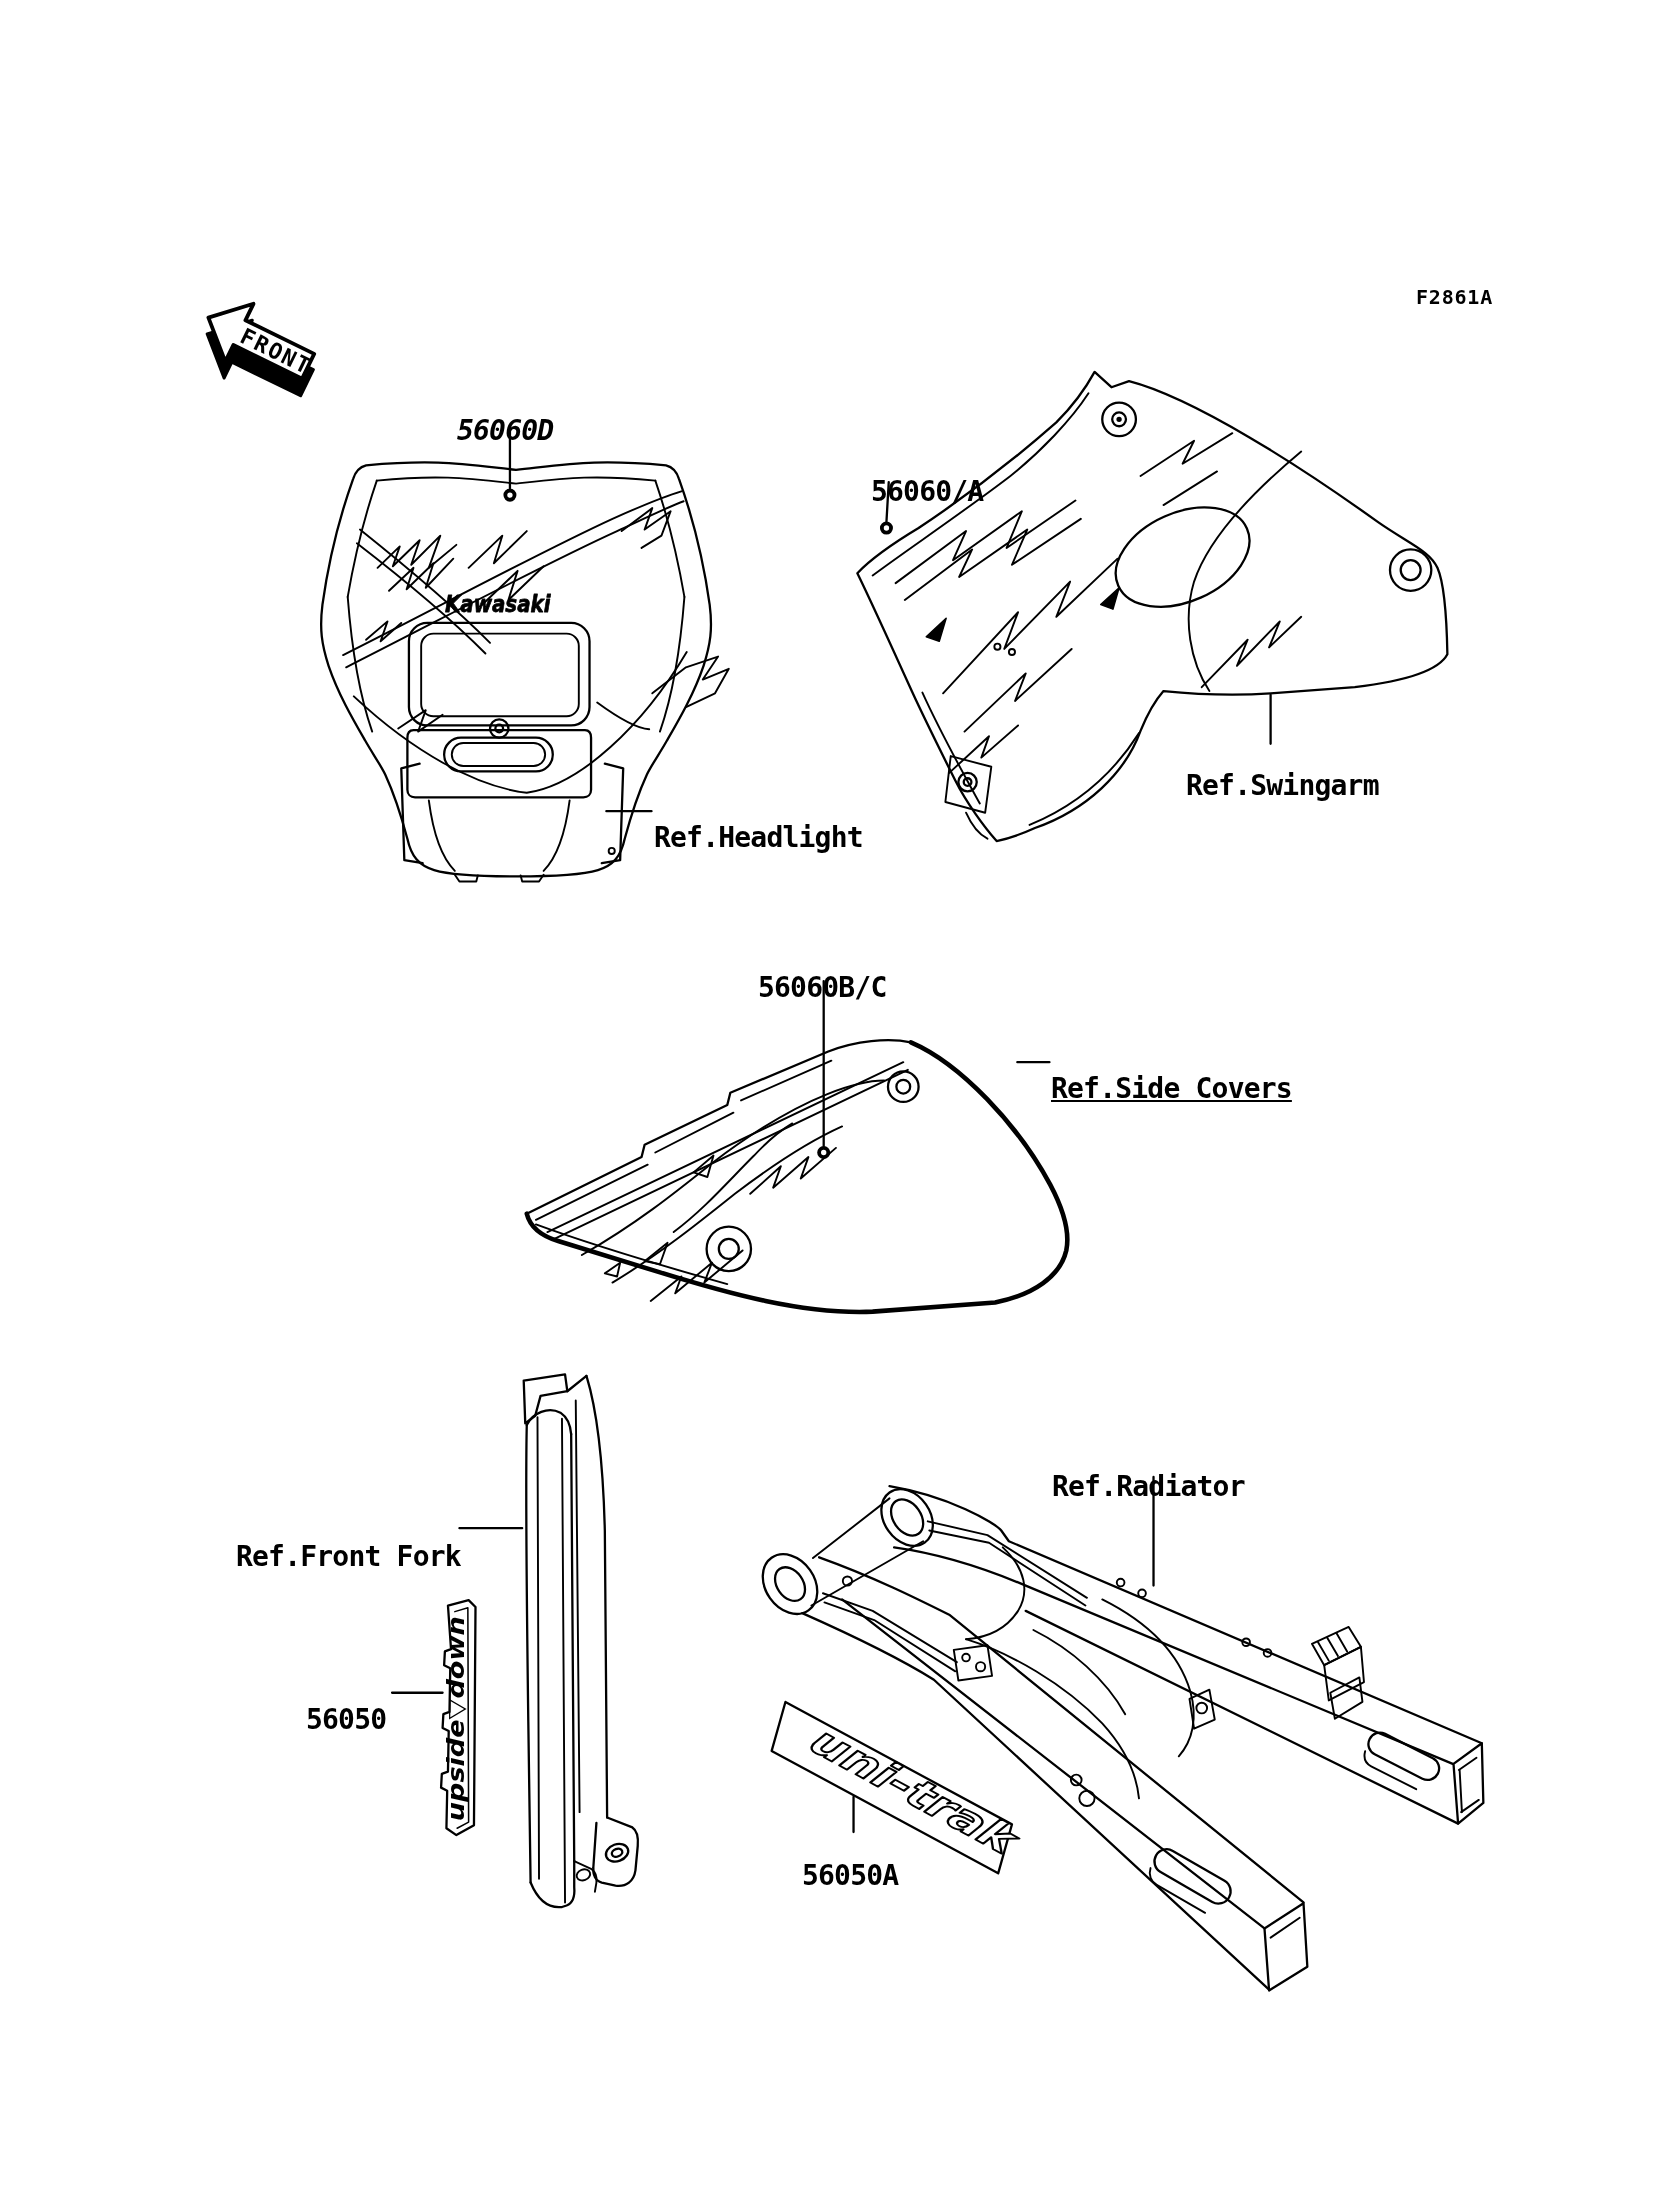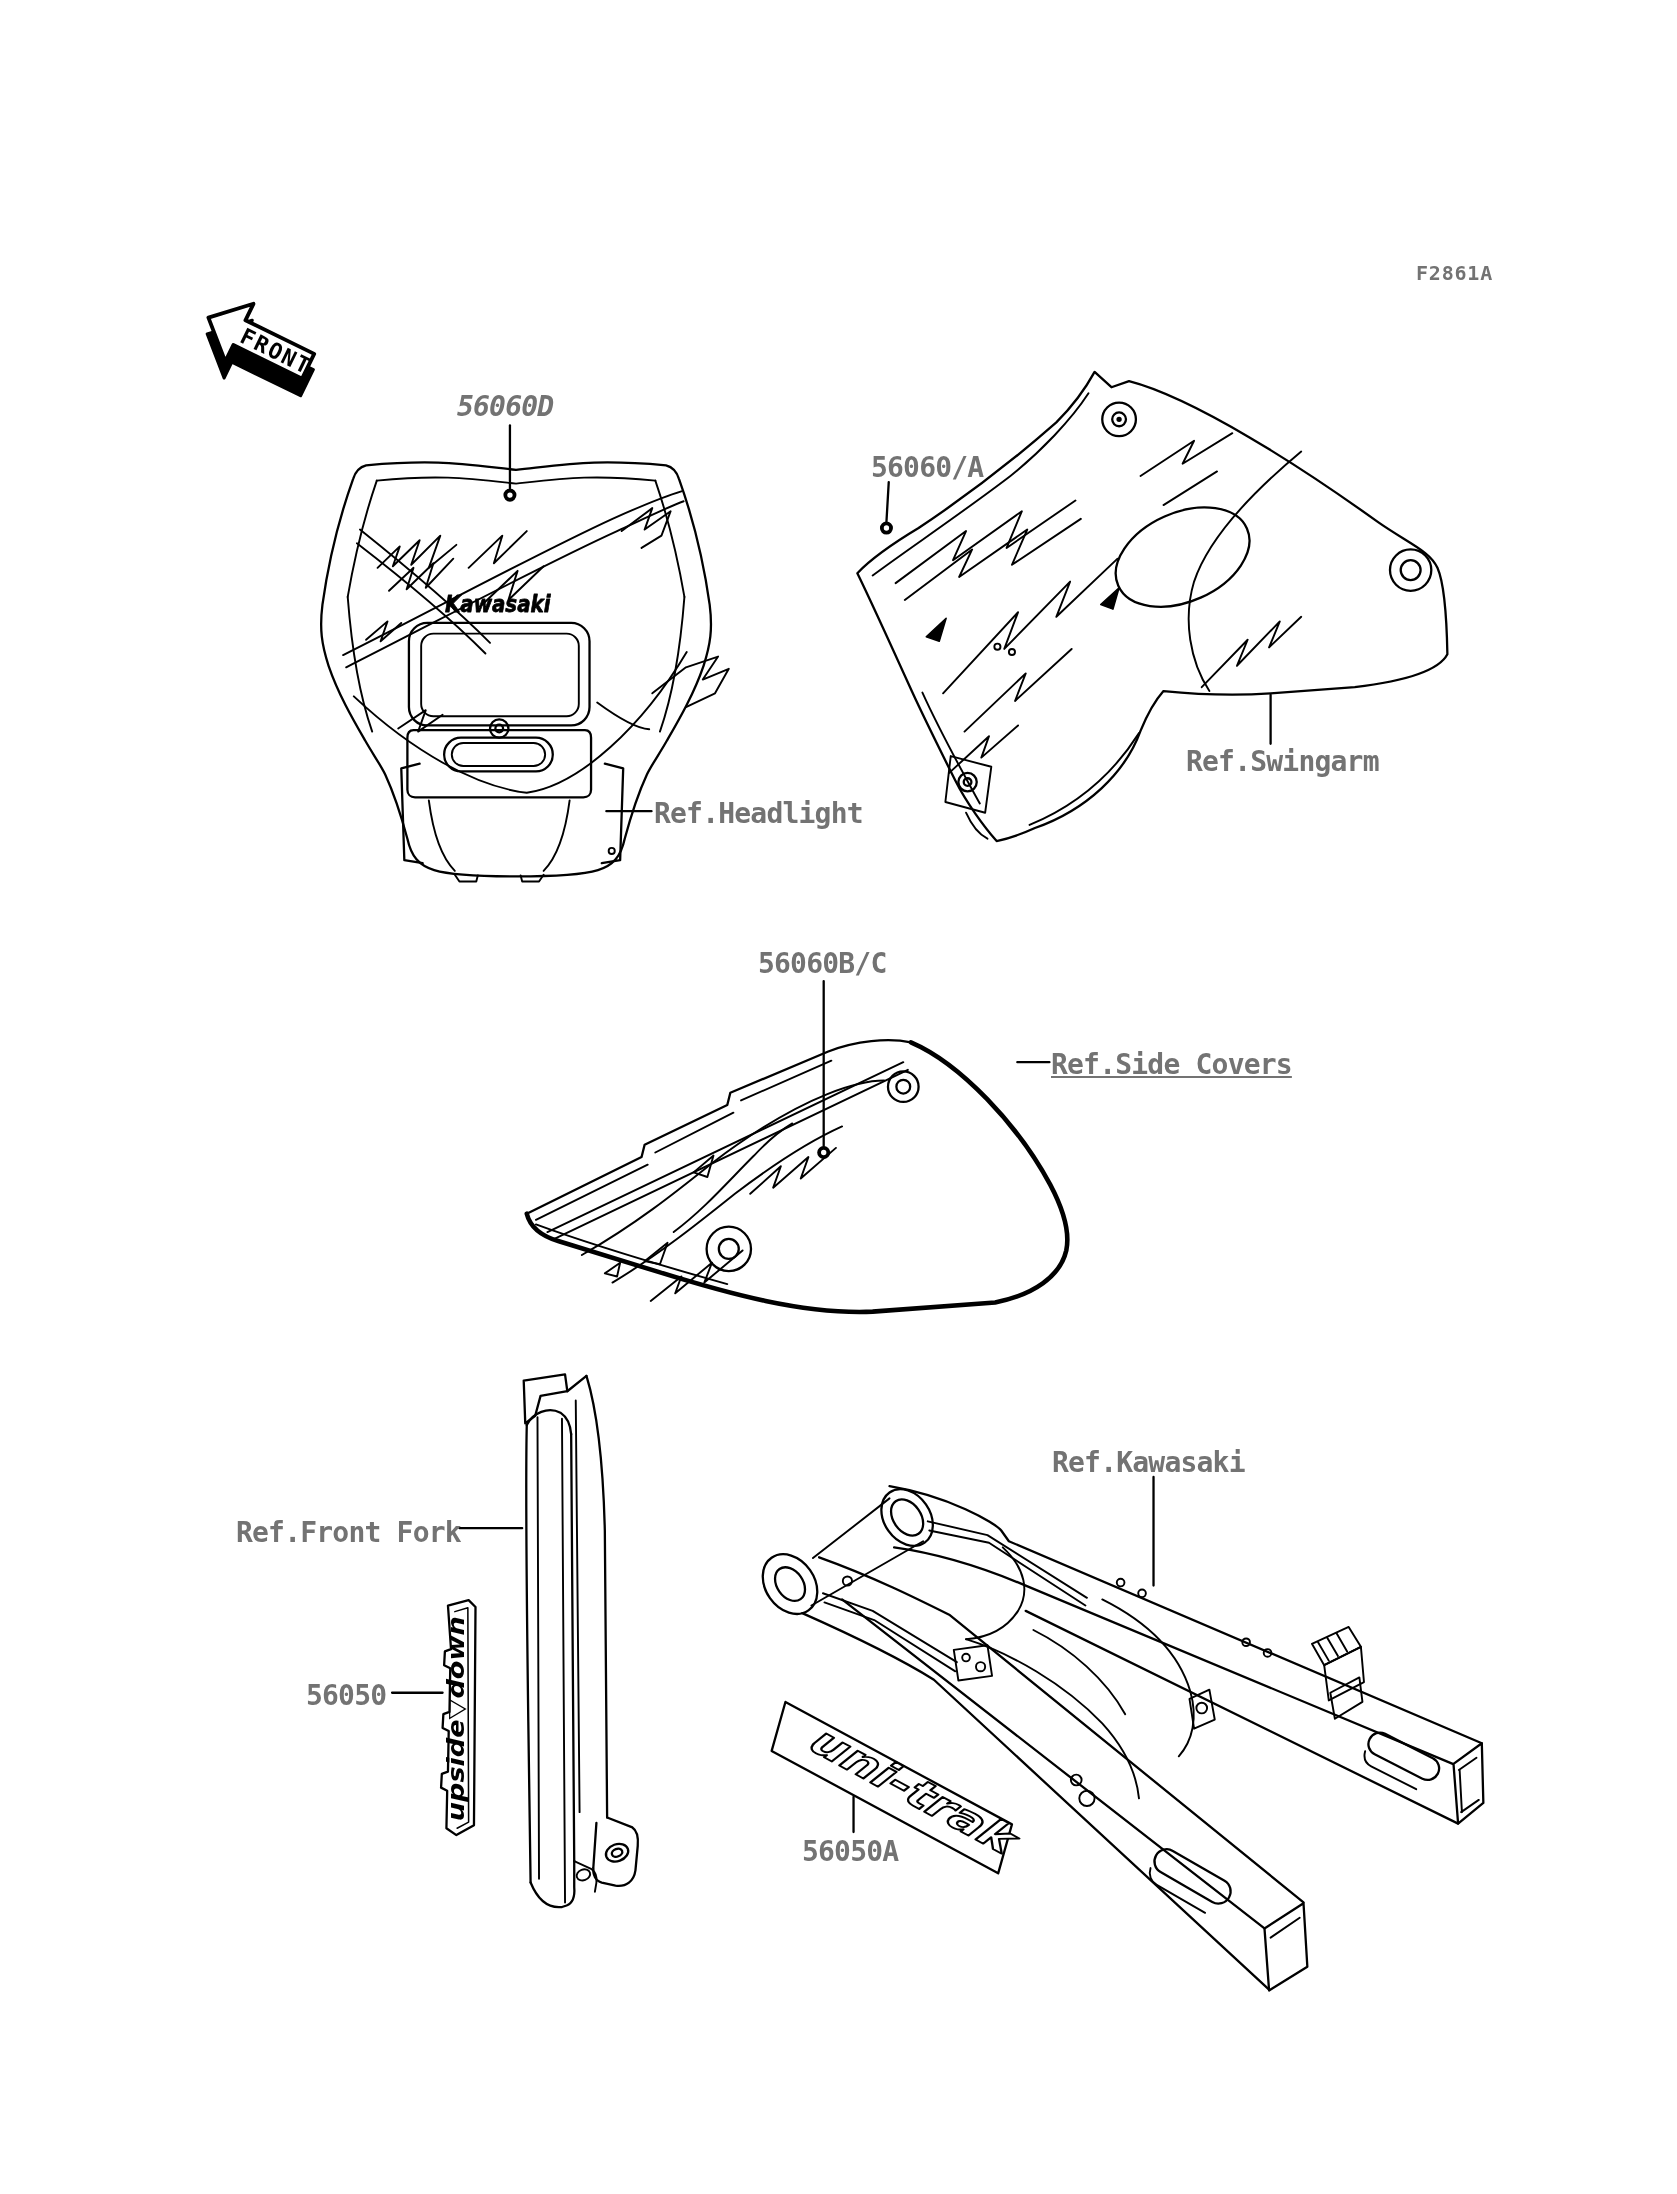--- a/index.html
+++ b/index.html
@@ -1,20 +1,20 @@
 <!DOCTYPE html>
 <html style="font-size:12.2px"><head>
 <meta charset="utf-8">
 <style>
   html,body{margin:0;padding:0;background:#fff;}
   .page{position:relative;width:1678px;height:2194px;background:#ffffff;overflow:hidden;
         font-family:"DejaVu Sans Mono",monospace;}
   .art{position:absolute;left:0;top:0;}
   .lbl{position:absolute;font:bold 28px/1.05 "DejaVu Sans Mono",monospace;
-       letter-spacing:-0.8px;color:#737373;white-space:nowrap;}
+       letter-spacing:-0.8px;color:#000000;white-space:nowrap;margin-top:24px;}
   .lbl.small{font-size:20px;letter-spacing:0.8px;}
 </style>
 </head>
 <body>
 
 <div class="page">
 
 <svg class="art" width="1678" height="2194" viewBox="0 0 2192 2867" fill="none" stroke="#000" stroke-width="3" stroke-linecap="round" stroke-linejoin="round">
 
   <g transform="translate(272,415) rotate(26)">
@@ -248,16 +248,16 @@
 <div class="lbl" style="left:802px;top:1837px;">56050A</div>
 
 <div class="lbl" style="left:654px;top:799px;">Ref.Headlight</div>
 
 <div class="lbl" style="left:1186px;top:747px;">Ref.Swingarm</div>
 
 <div class="lbl" style="left:1051px;top:1050px;text-decoration:underline;">Ref.Side Covers</div>
 
 <div class="lbl" style="left:236px;top:1518px;">Ref.Front Fork</div>
 
-<div class="lbl" style="left:1052px;top:1448px;">Ref.Kawasaki</div>
+<div class="lbl" style="left:1052px;top:1448px;">Ref.Radiator</div>
 
 </div>
 
 
 </body></html>

